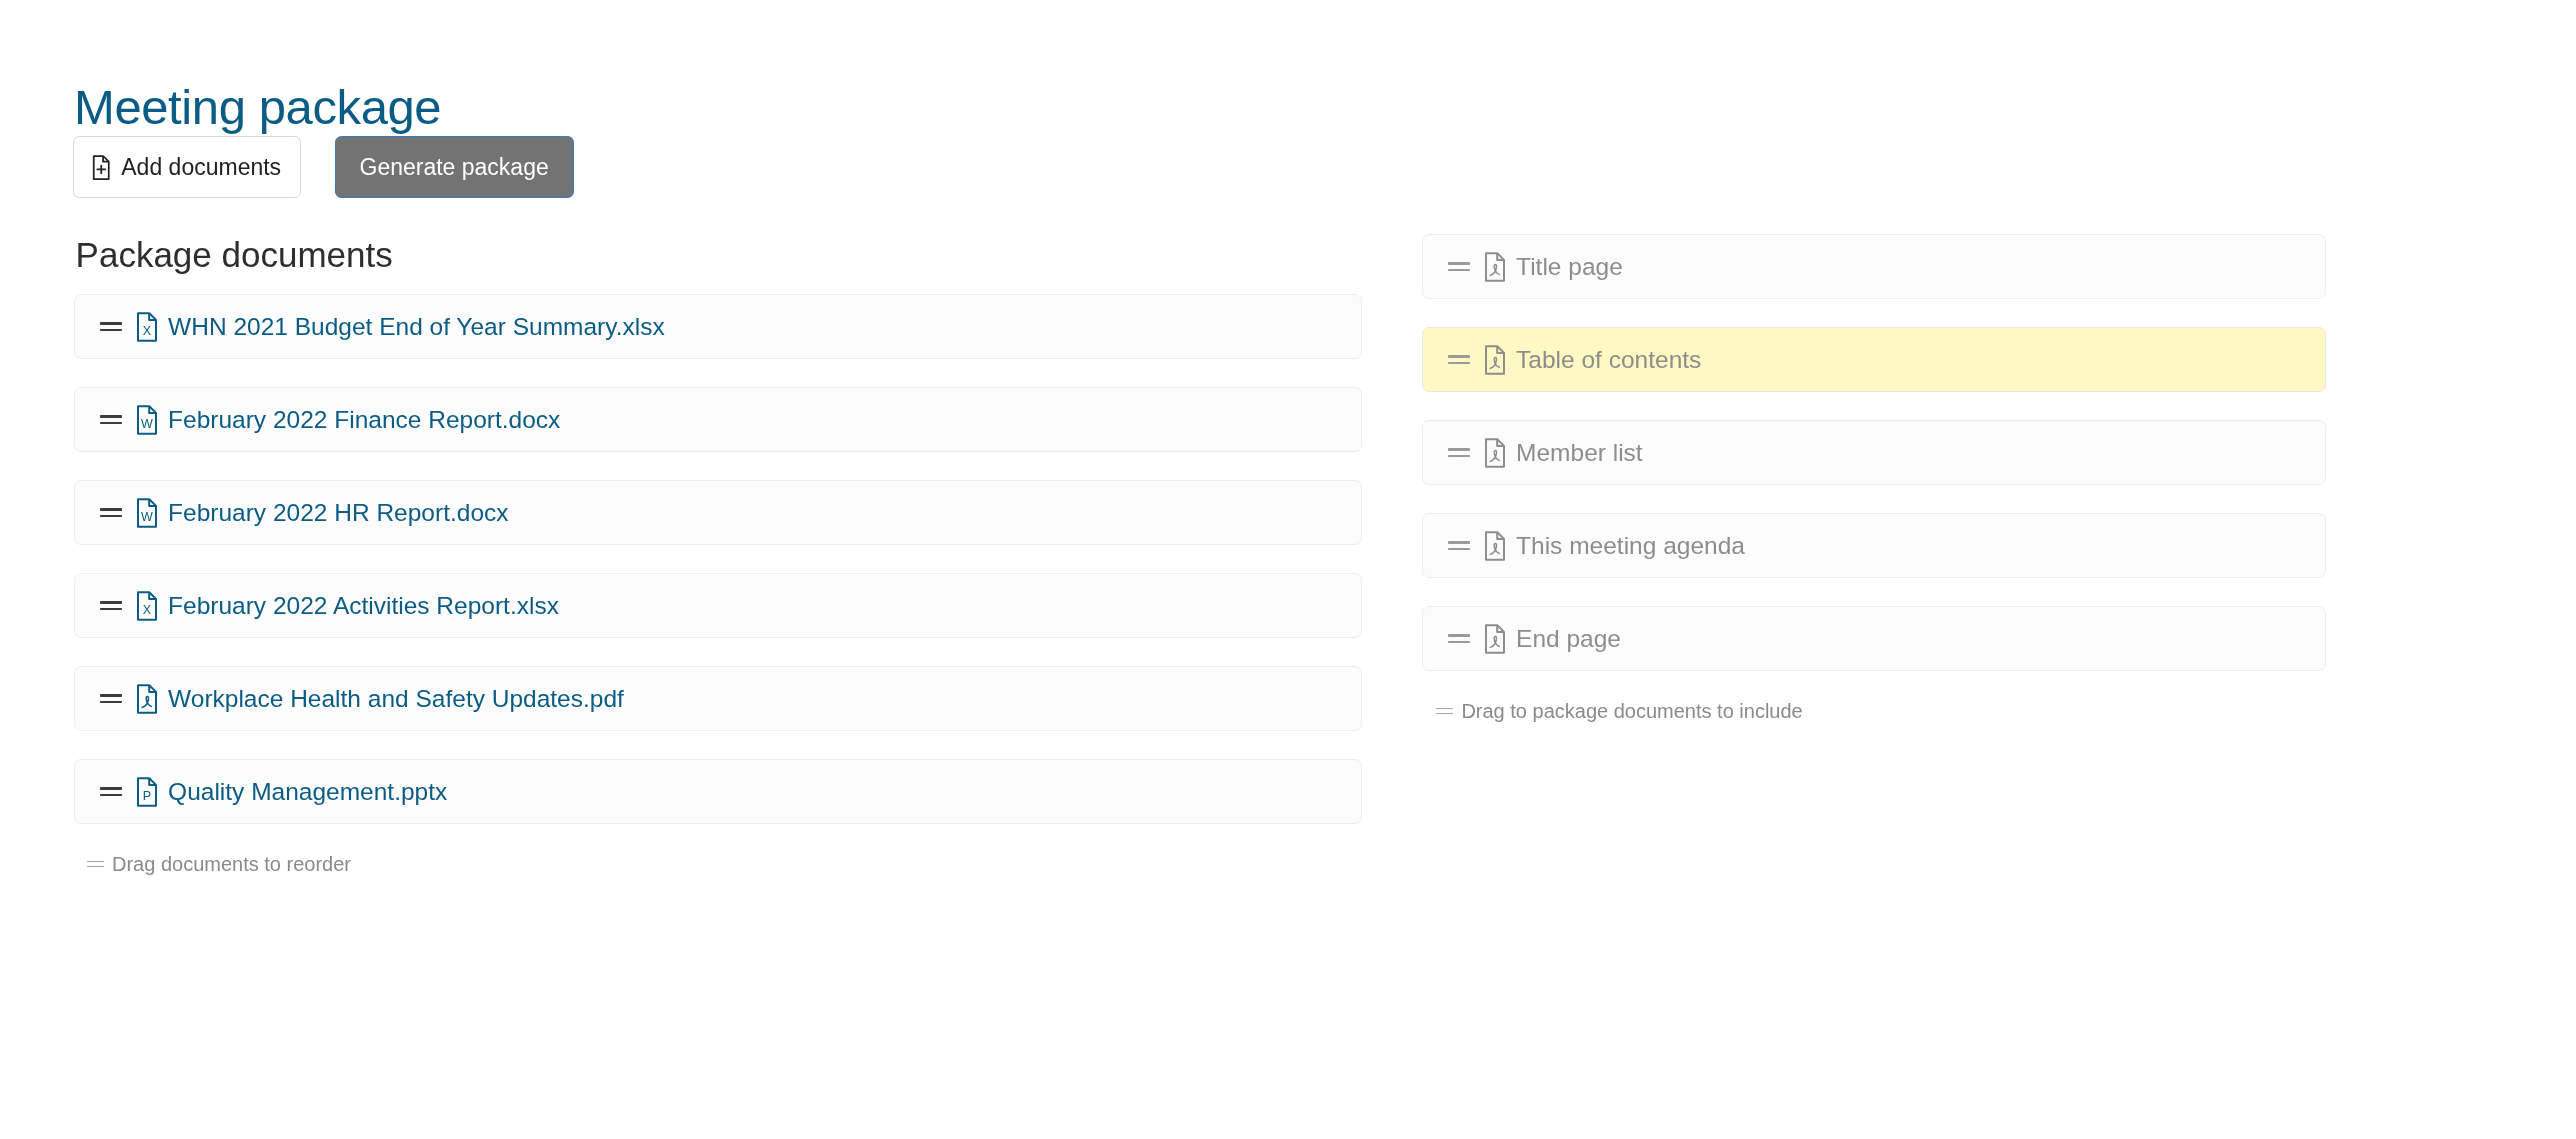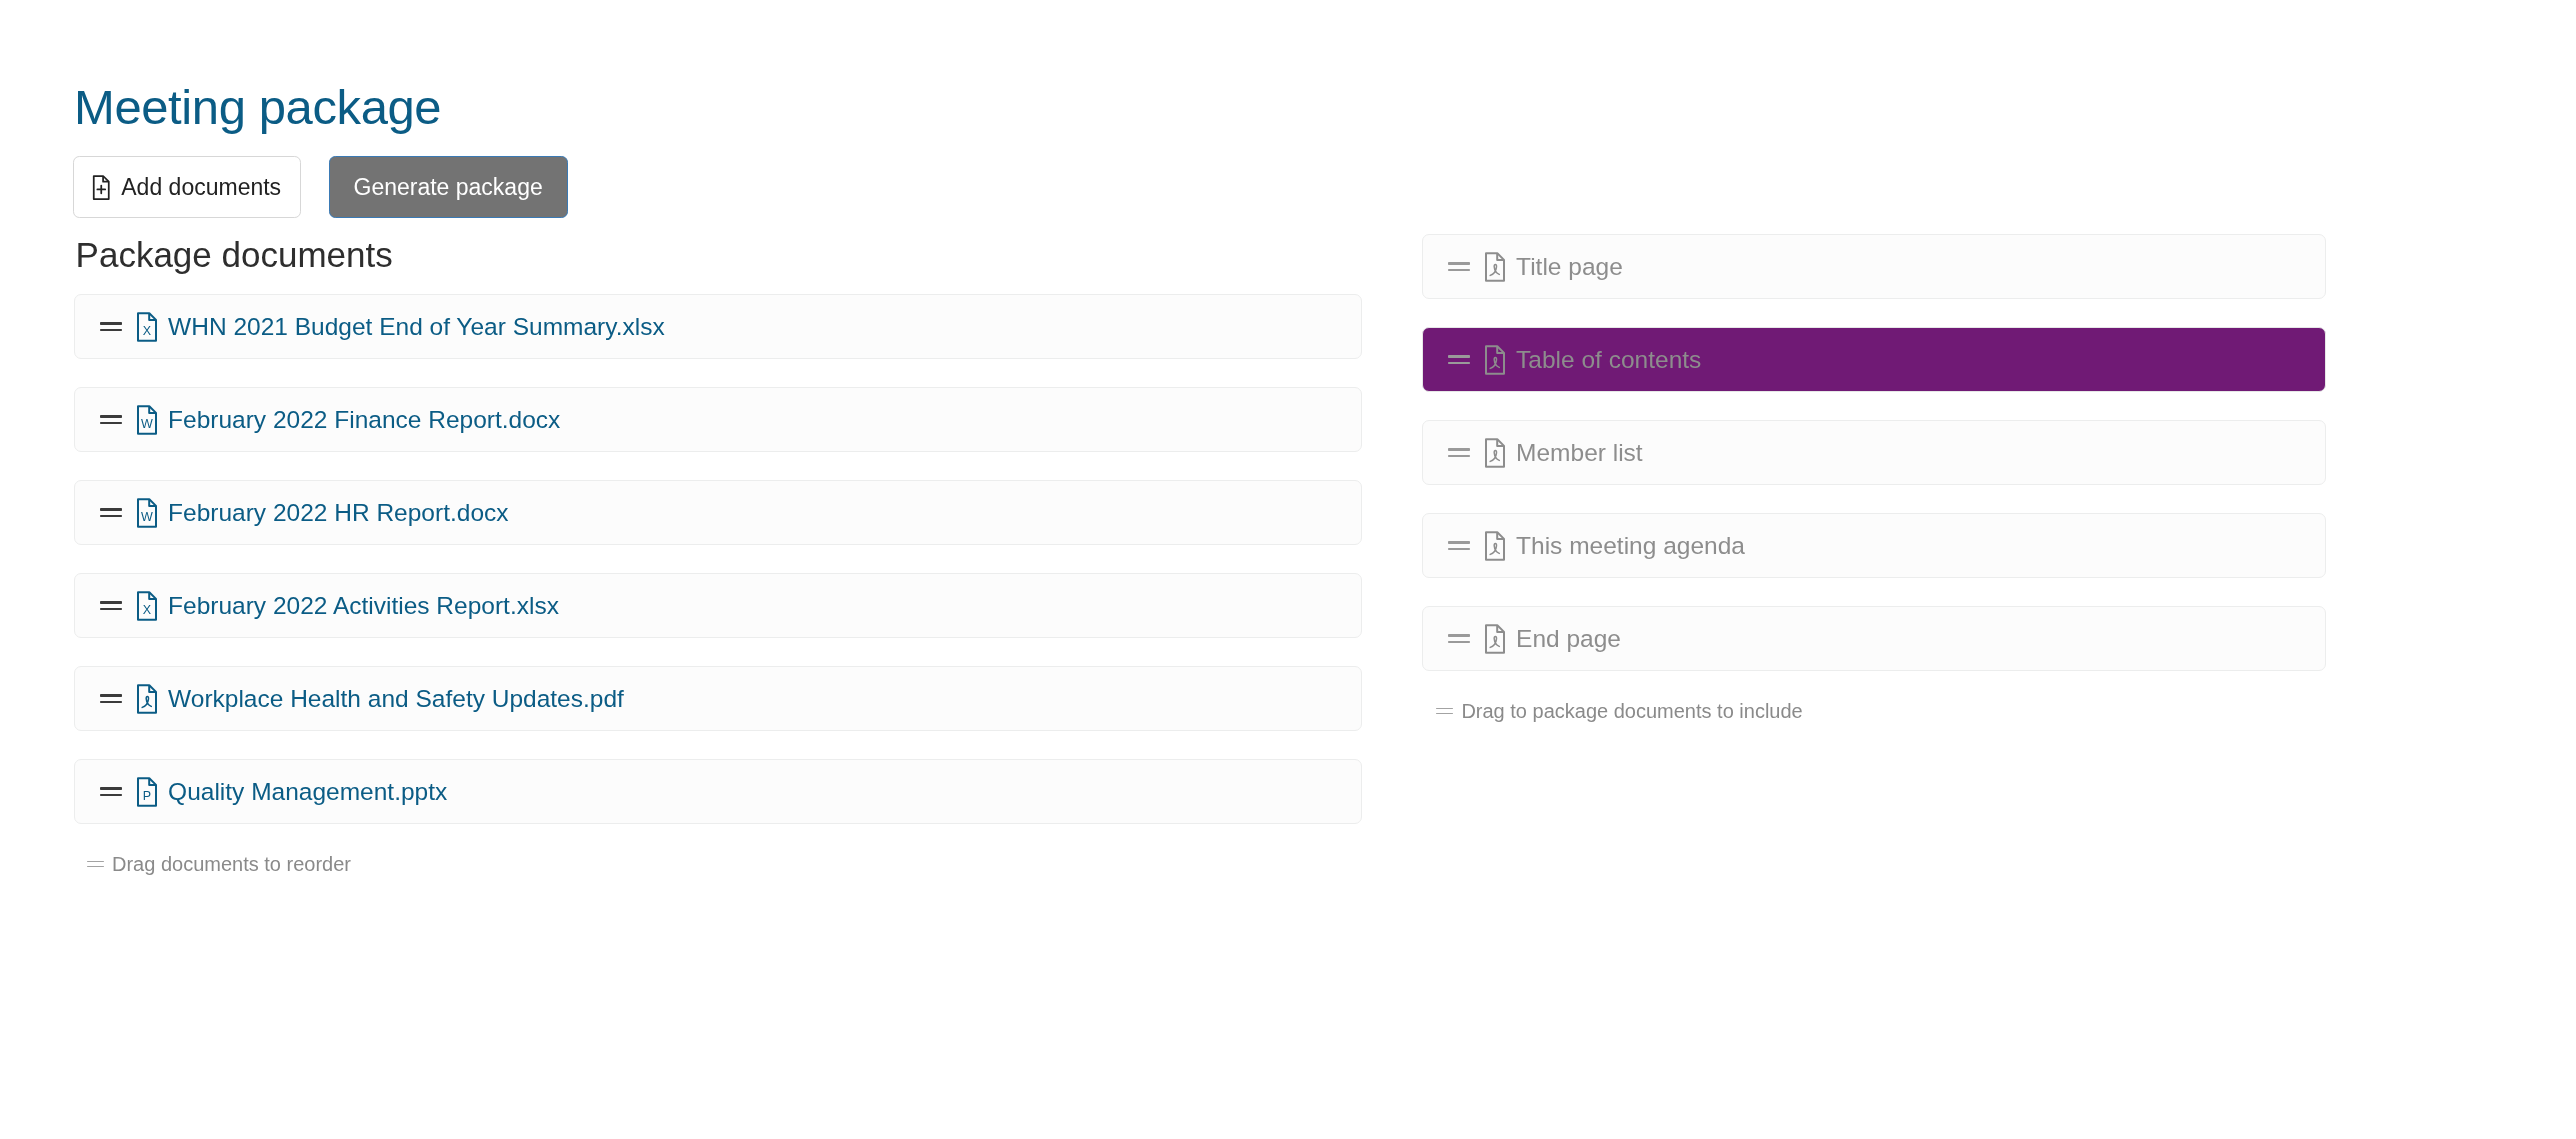--- a/index.html
+++ b/index.html
@@ -33,24 +33,24 @@
     font-weight: 400;
     line-height: 57px;
     color: #0b5c85;
     letter-spacing: -0.4px;
     white-space: nowrap;
   }
 
   .toolbar {
     position: absolute;
     left: 73px;
-    top: 156px;
+    top: 136px;
     display: flex;
     align-items: stretch;
-    gap: 10px;
+    gap: 16px;
   }
 
   .btn {
     font-family: "Liberation Sans", sans-serif;
     font-size: 23px;
     line-height: 1;
     border-radius: 6.3px;
     display: inline-flex;
     align-items: center;
     gap: 8.7px;
@@ -117,21 +117,21 @@
     border: 1.6px solid #eceded;
     border-radius: 7px;
     background: #fcfcfc;
     display: flex;
     align-items: center;
     padding-left: 25px;
     margin-bottom: 28px;
     cursor: grab;
   }
   .doc-row.is-hover {
-    background: #701a75;
+    background: #fef9c3;
     border-color: #e6e7e7;
   }
 
   .grip {
     flex: 0 0 auto;
     width: 22px;
     height: 14px;
     display: inline-flex;
     flex-direction: column;
     justify-content: center;

